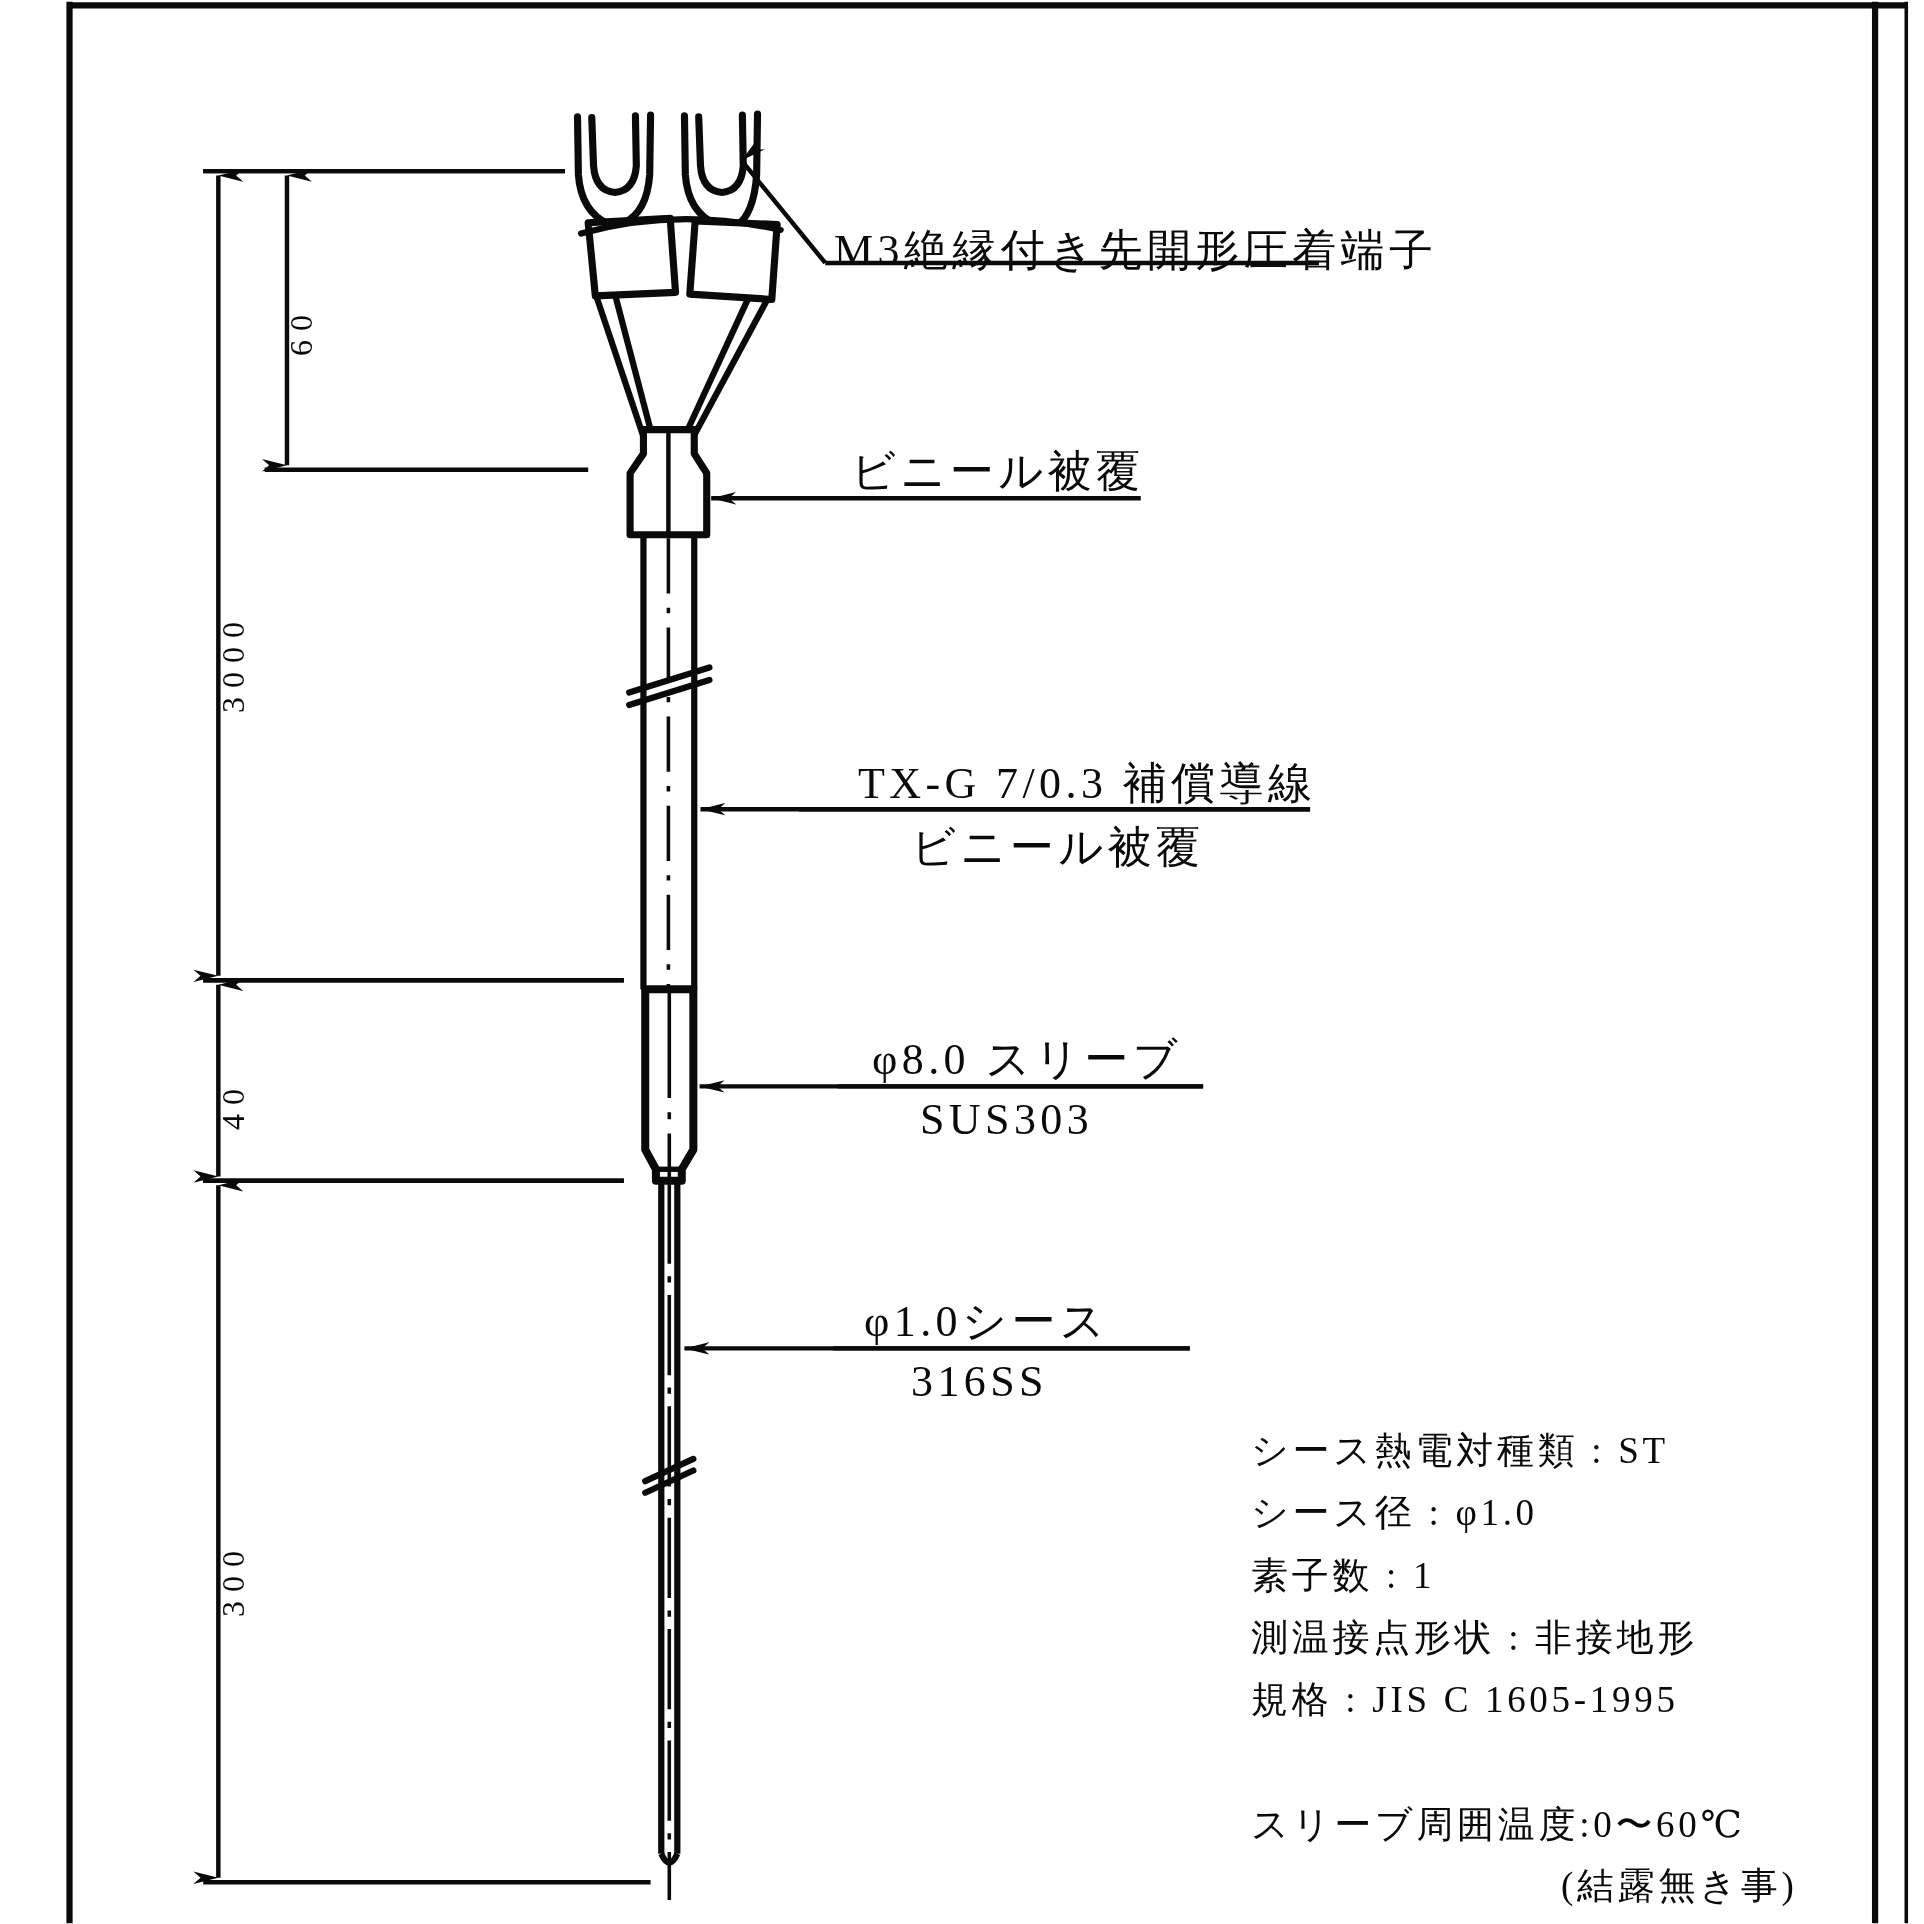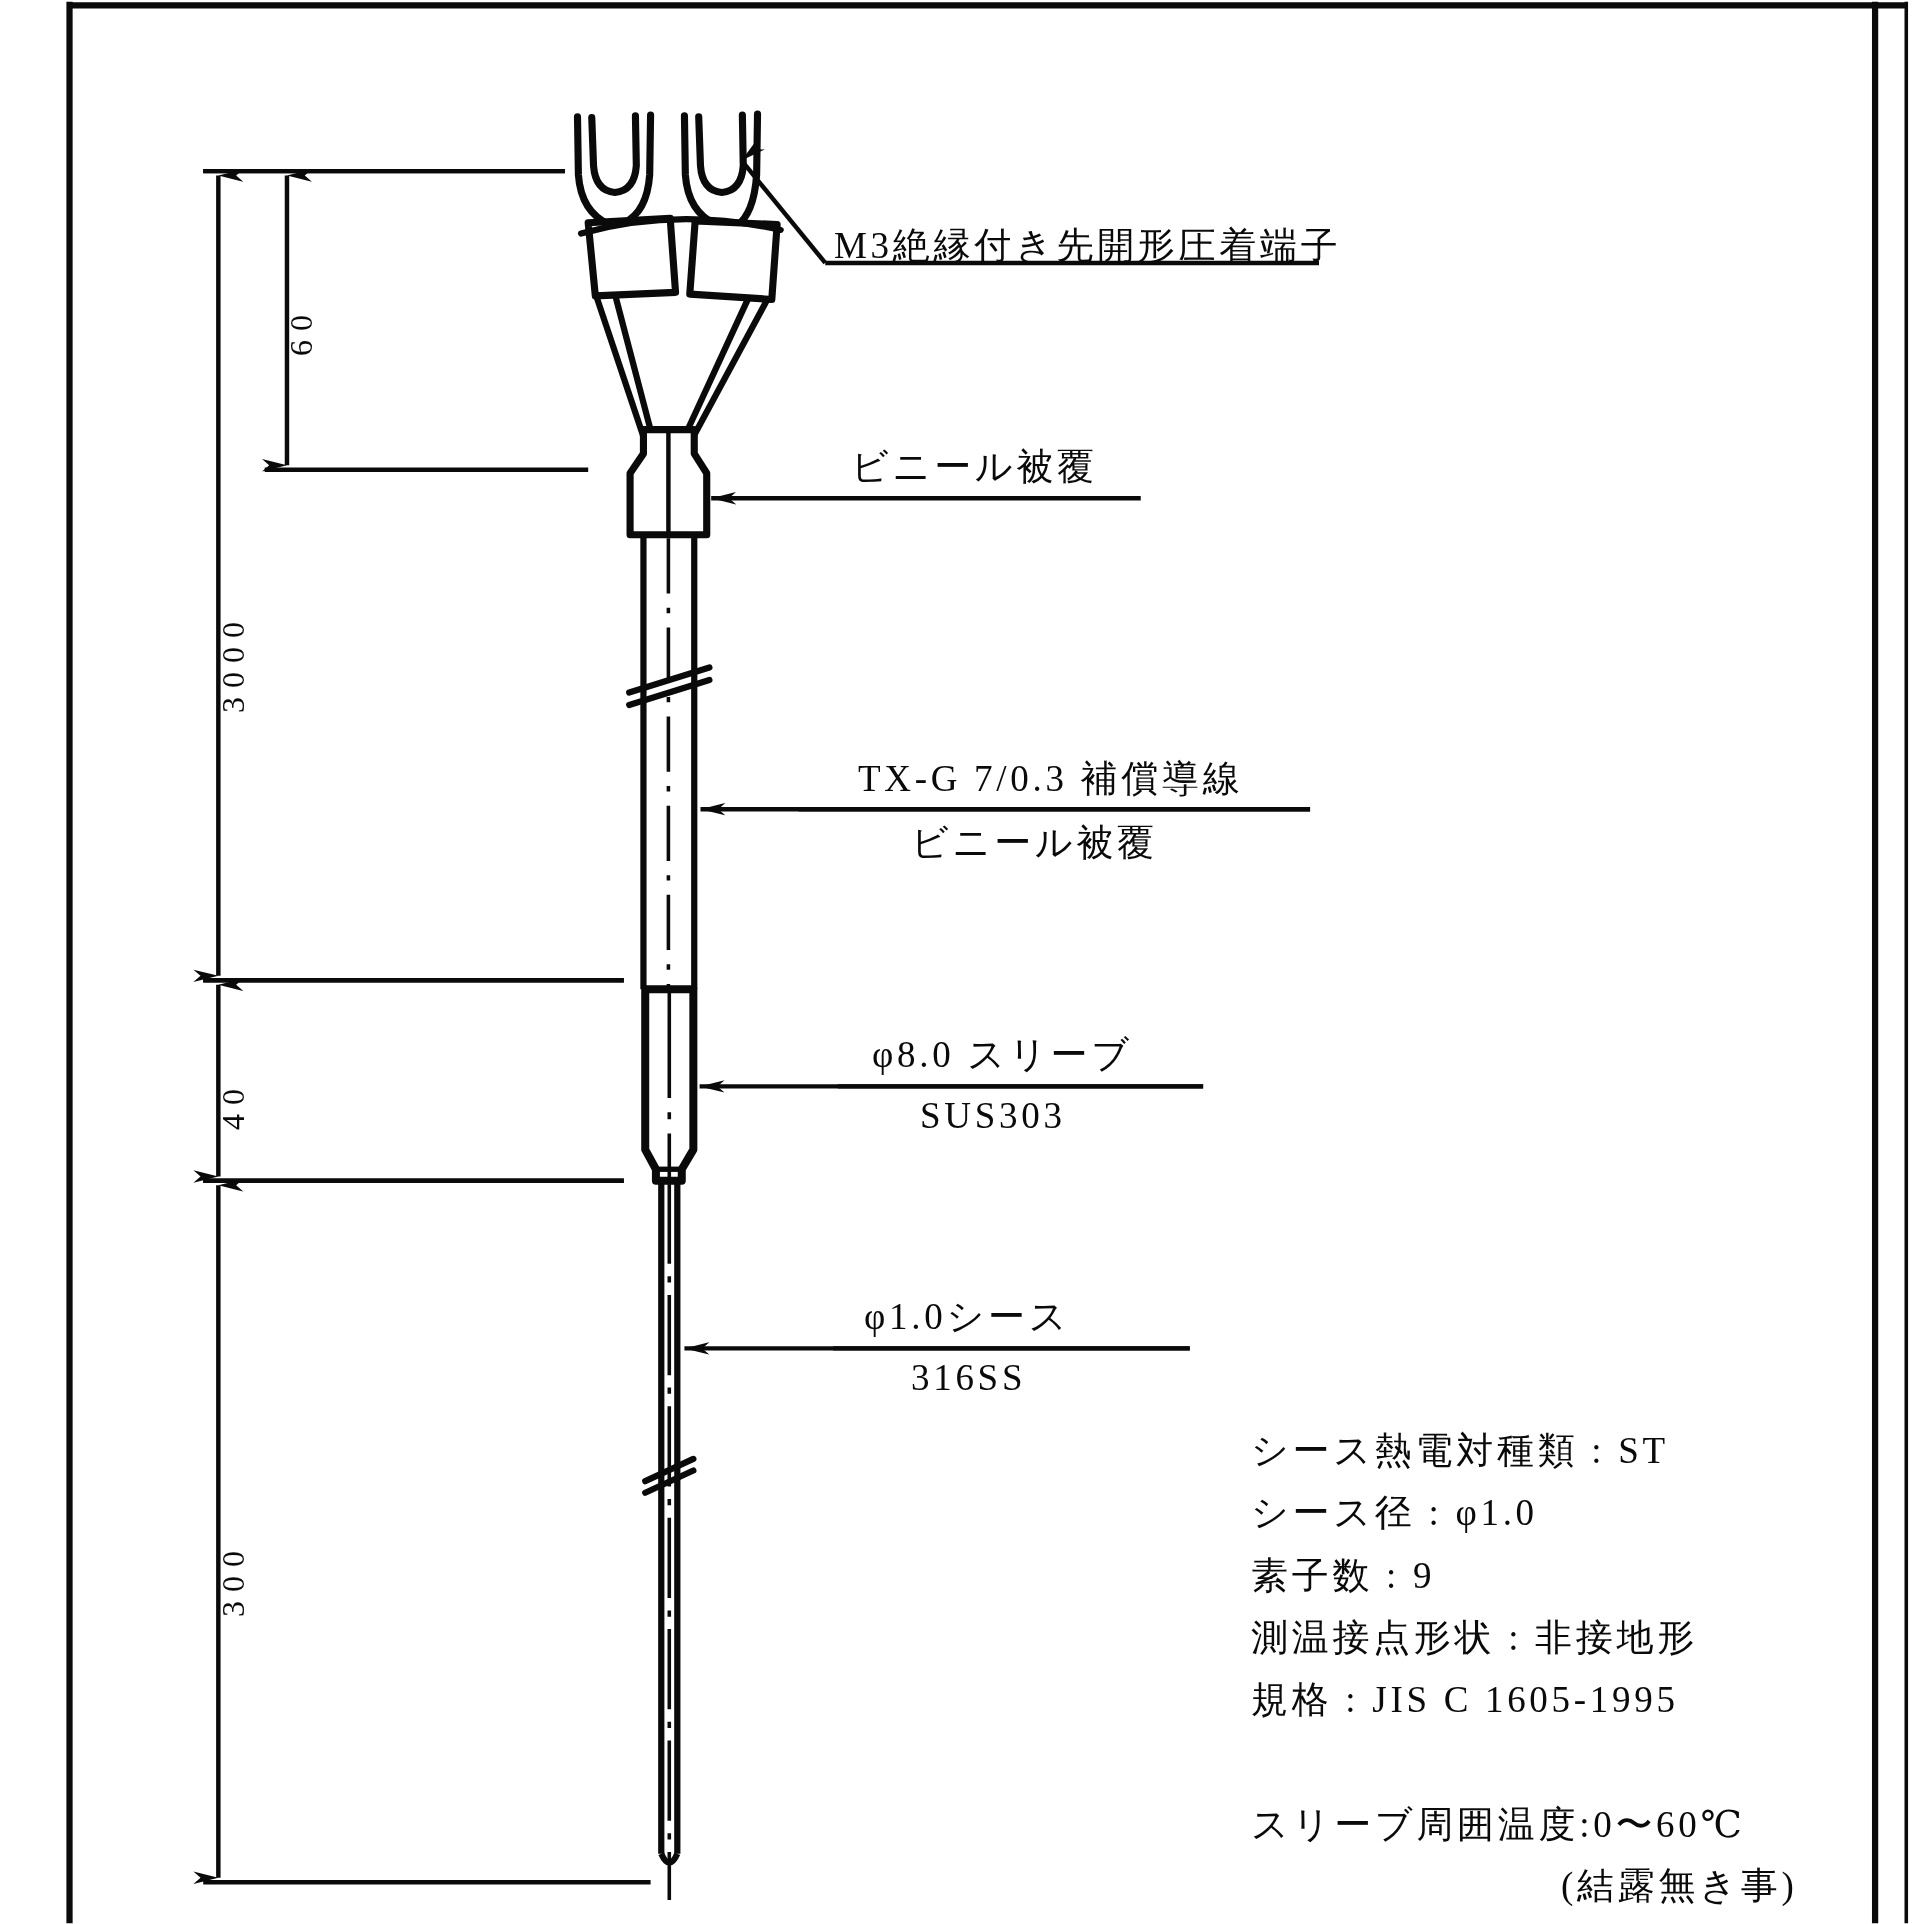--- a/index.html
+++ b/index.html
@@ -16,21 +16,21 @@
     width:1925px;height:1925px;
   }
   svg.draw{position:absolute;top:0;left:0;width:1925px;height:1925px;}
   .txt{
     position:absolute;
     white-space:pre;
     color:#0a0a0a;
     font-family:"Liberation Serif","DejaVu Serif",serif;
     letter-spacing:0.10em;
   }
-  .lbl{font-size:37px;}
+  .lbl{font-size:44px;}
   .spec{font-size:37px;}
   .dim{
     font-size:32px;
     letter-spacing:0.28em;
     transform-origin:0 0;
     transform:rotate(-90deg);
   }
 </style>
 </head>
 <body>
@@ -198,21 +198,21 @@
   <div class="txt lbl" style="left:911px;top:818px;">ビニール被覆</div>
 
   <div class="txt lbl" style="left:872px;top:1030px;">φ8.0 スリーブ</div>
   <div class="txt lbl" style="left:920px;top:1094px;">SUS303</div>
 
   <div class="txt lbl" style="left:864px;top:1292px;">φ1.0シース</div>
   <div class="txt lbl" style="left:911px;top:1356px;text-align:center;">316SS</div>
 
   <div class="txt spec" style="left:1251px;top:1426px;">シース熱電対種類 : ST</div>
   <div class="txt spec" style="left:1251px;top:1488px;">シース径 : φ1.0</div>
-  <div class="txt spec" style="left:1251px;top:1551px;">素子数 : 9</div>
+  <div class="txt spec" style="left:1251px;top:1551px;">素子数 : 1</div>
   <div class="txt spec" style="left:1251px;top:1613px;">測温接点形状 : 非接地形</div>
   <div class="txt spec" style="left:1251px;top:1675px;">規格 : JIS C 1605-1995</div>
   <div class="txt spec" style="left:1251px;top:1800px;text-align:center;">スリーブ周囲温度:0〜60℃</div>
 
   <div class="txt spec" style="left:1561px;top:1861px;">(結露無き事)</div>
 
 </div>
 
 
 </body></html>

